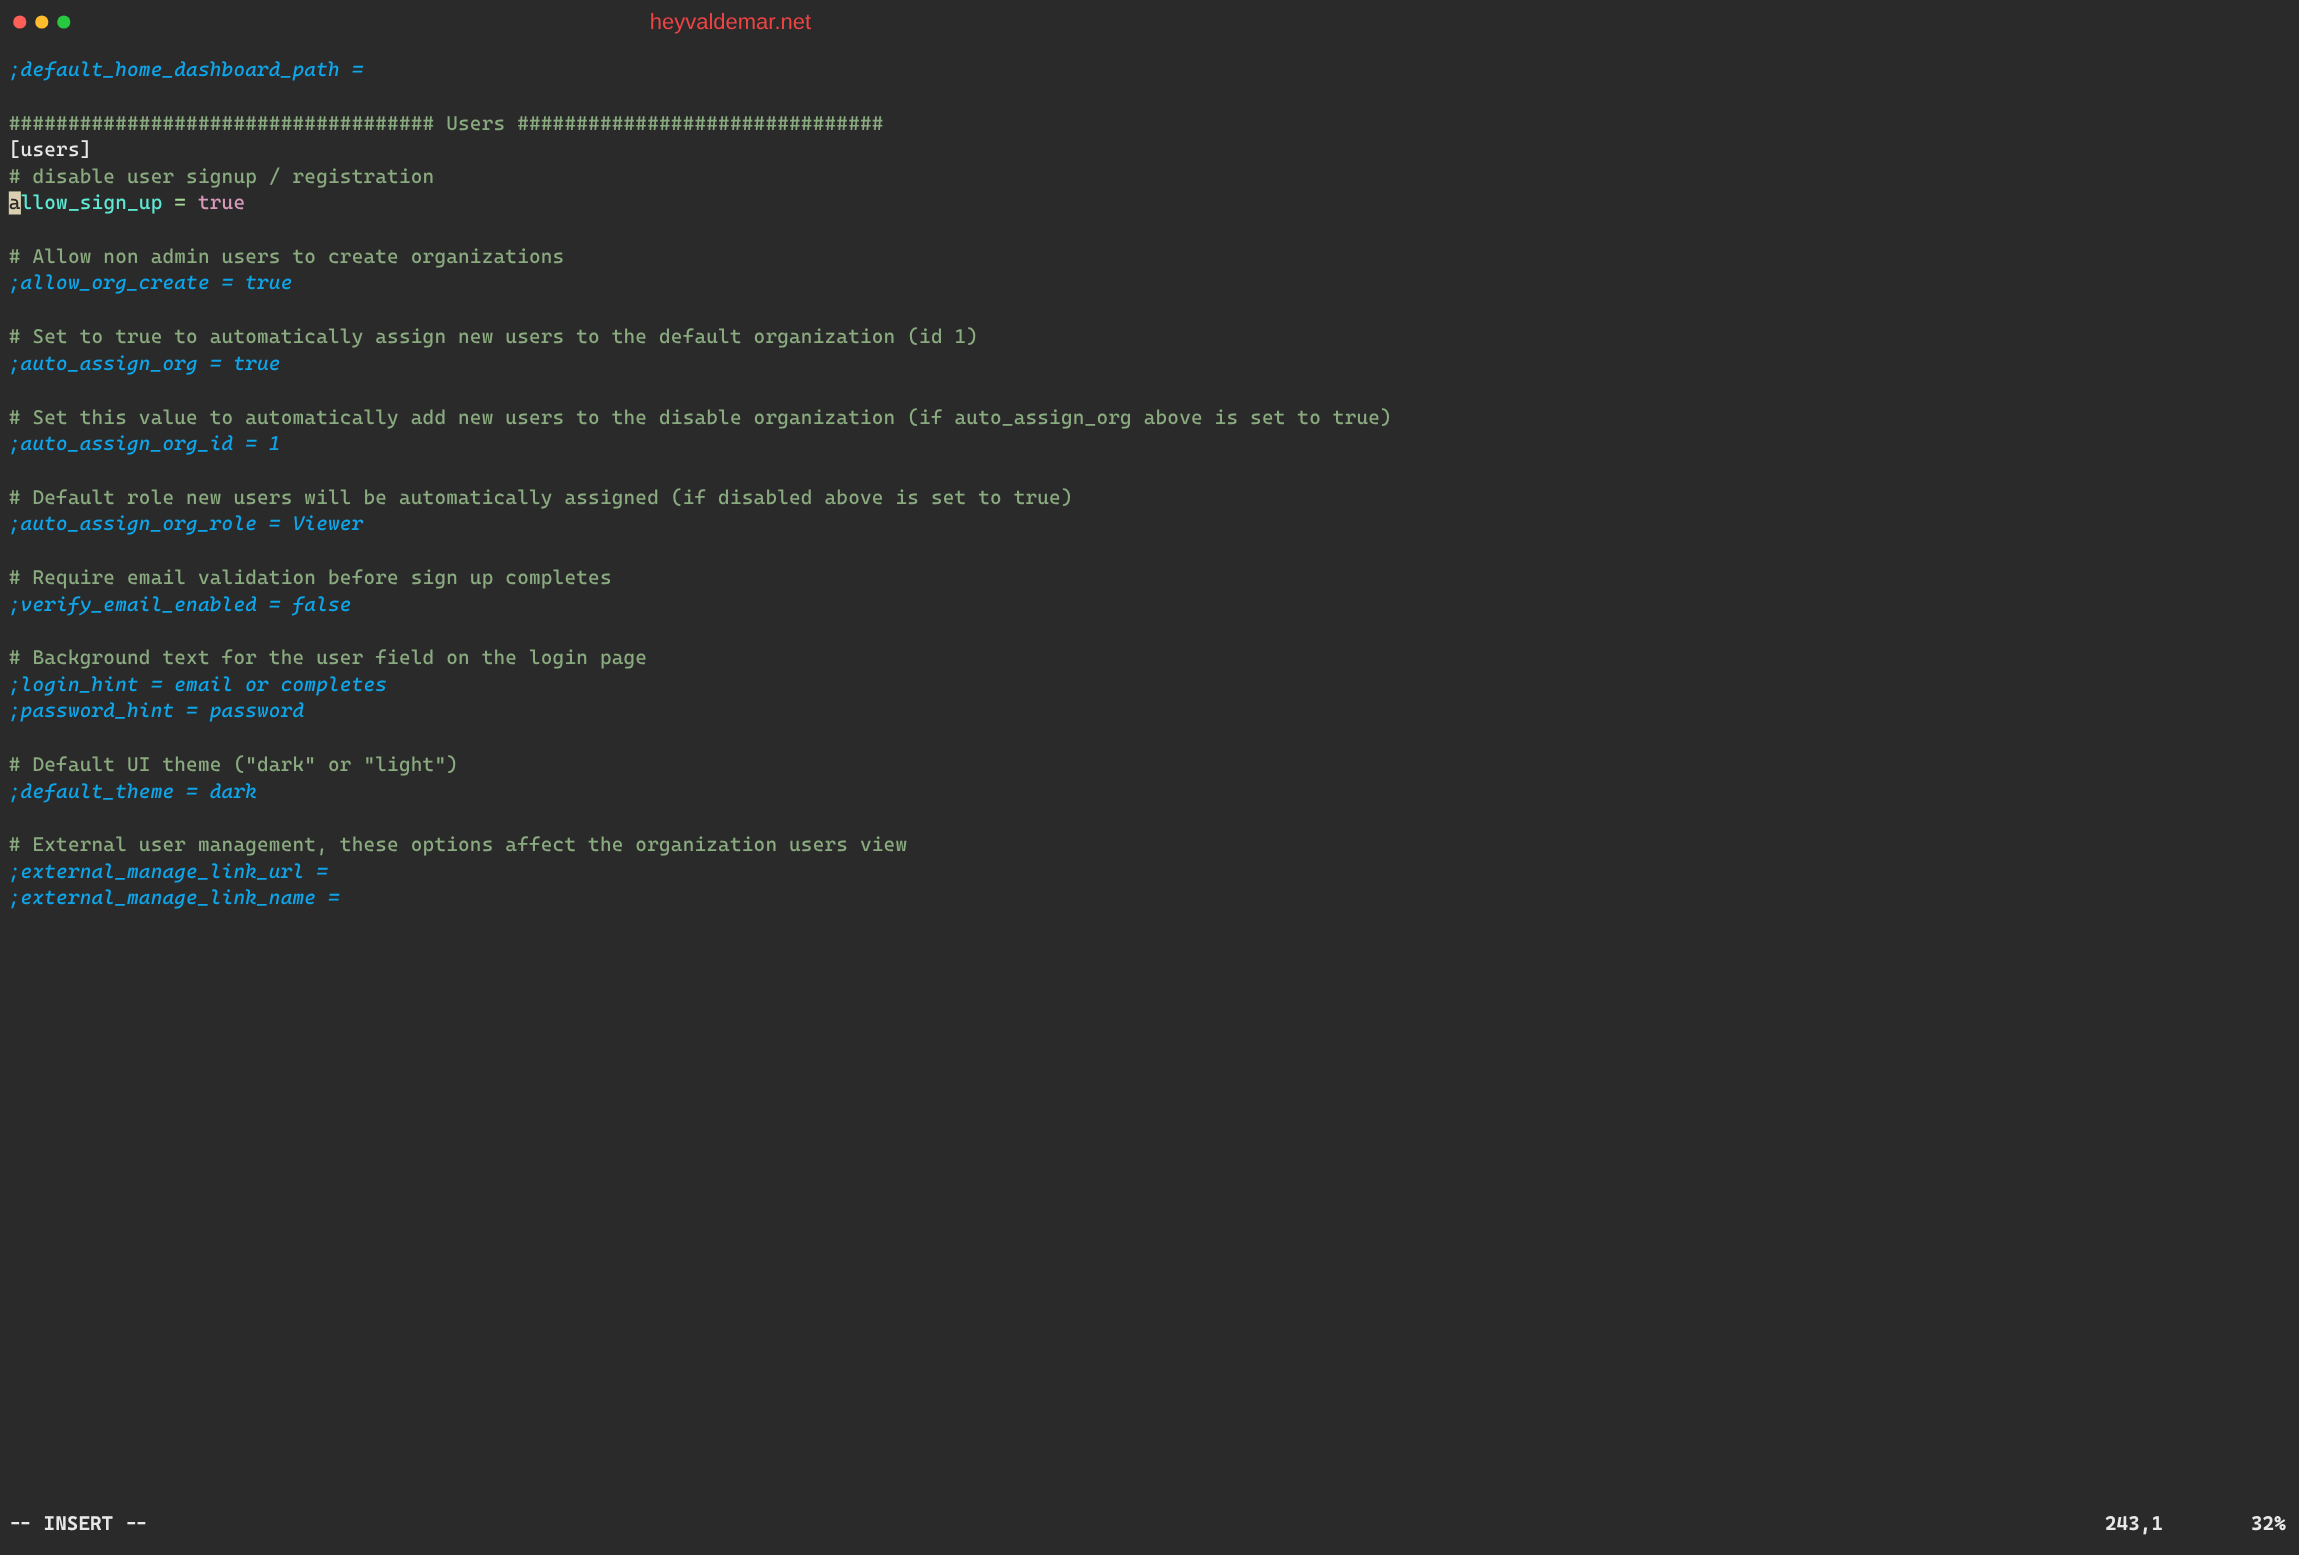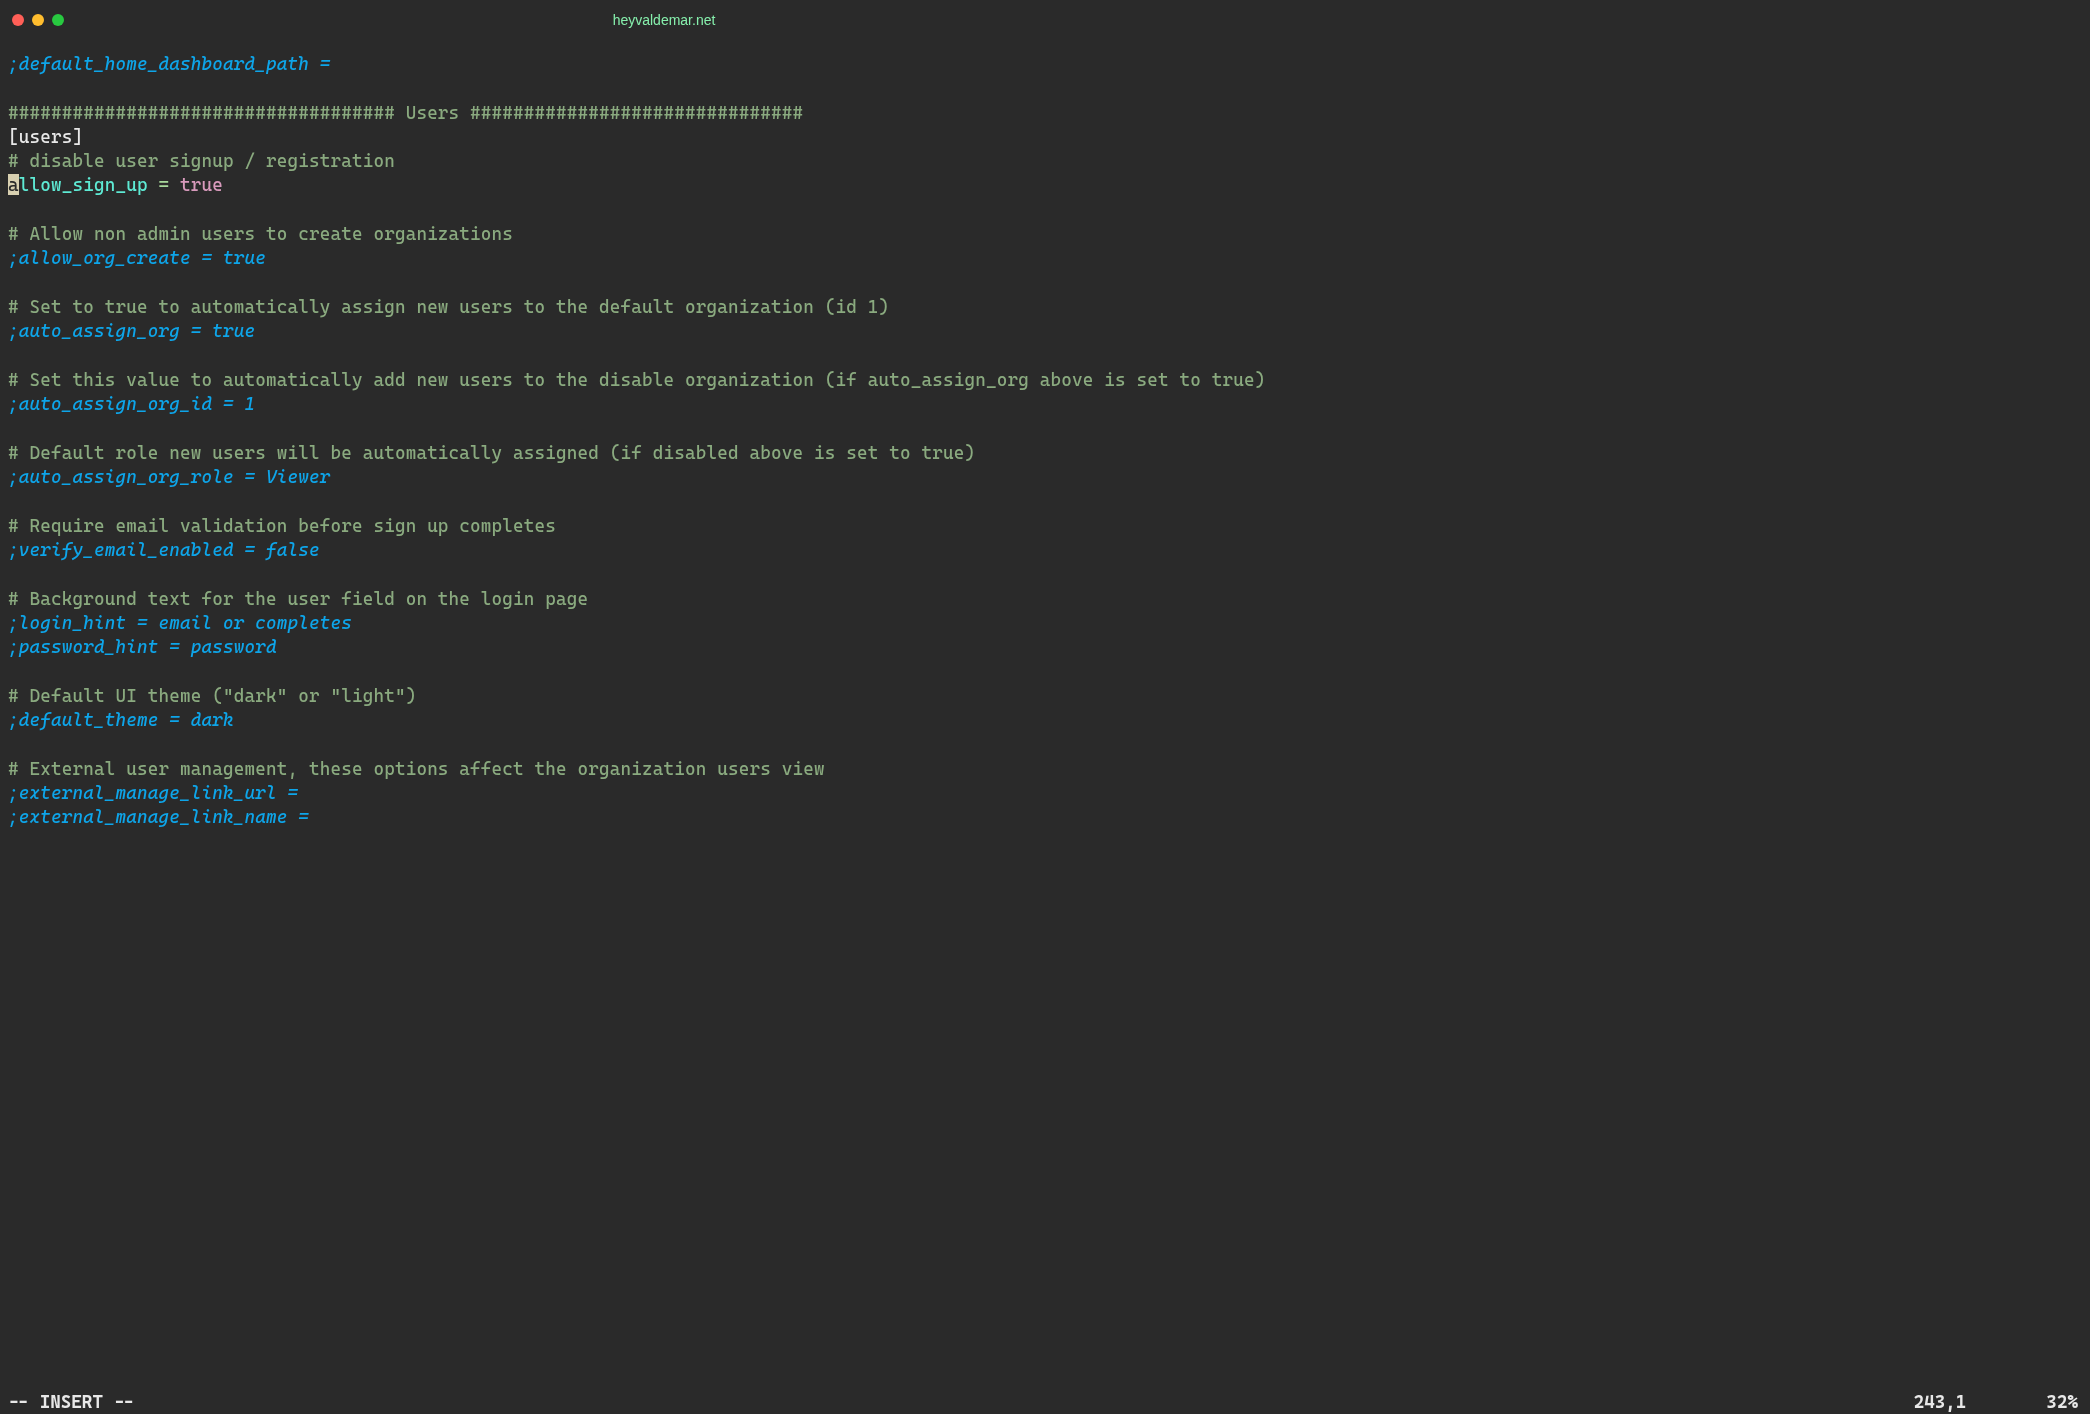--- a/index.html
+++ b/index.html
@@ -34,22 +34,22 @@
       height: 12px;
       border-radius: 50%;
     }
     .tl-close { background: #ff5f57; }
     .tl-min { background: #ffbd2e; }
     .tl-max { background: #28c940; }
     .title {
       position: absolute;
       left: 50%;
       transform: translateX(-50%);
-      color: #86efac;
-      font-size: 14px;
+      color: #ef4444;
+      font-size: 20px;
       font-family: -apple-system, BlinkMacSystemFont, sans-serif;
     }
     .editor {
       padding: 12px 8px;
       line-height: 1.35;
       letter-spacing: 0.2px;
       font-weight: 500;
     }
     .line {
       white-space: pre-wrap;
@@ -60,21 +60,21 @@
     .commented-key { color: #0ea5e9; font-style: italic; }
     .eq { color: #a8d89a; }
     .section { color: #e8e8e8; }
     .keyword-true { color: #d89abc; }
     .cursor-char {
       background: #d8d0b0;
       color: #2a2a2a;
     }
     .status-bar {
       position: absolute;
-      bottom: 0;
+      bottom: 16px;
       left: 0;
       right: 0;
       display: flex;
       padding: 2px 8px;
       font-weight: bold;
       color: #e8e8e8;
     }
     .status-left { flex: 1; }
     .status-pos { margin-right: 80px; text-align: center; }
     .status-pct { margin-right: 4px; }

